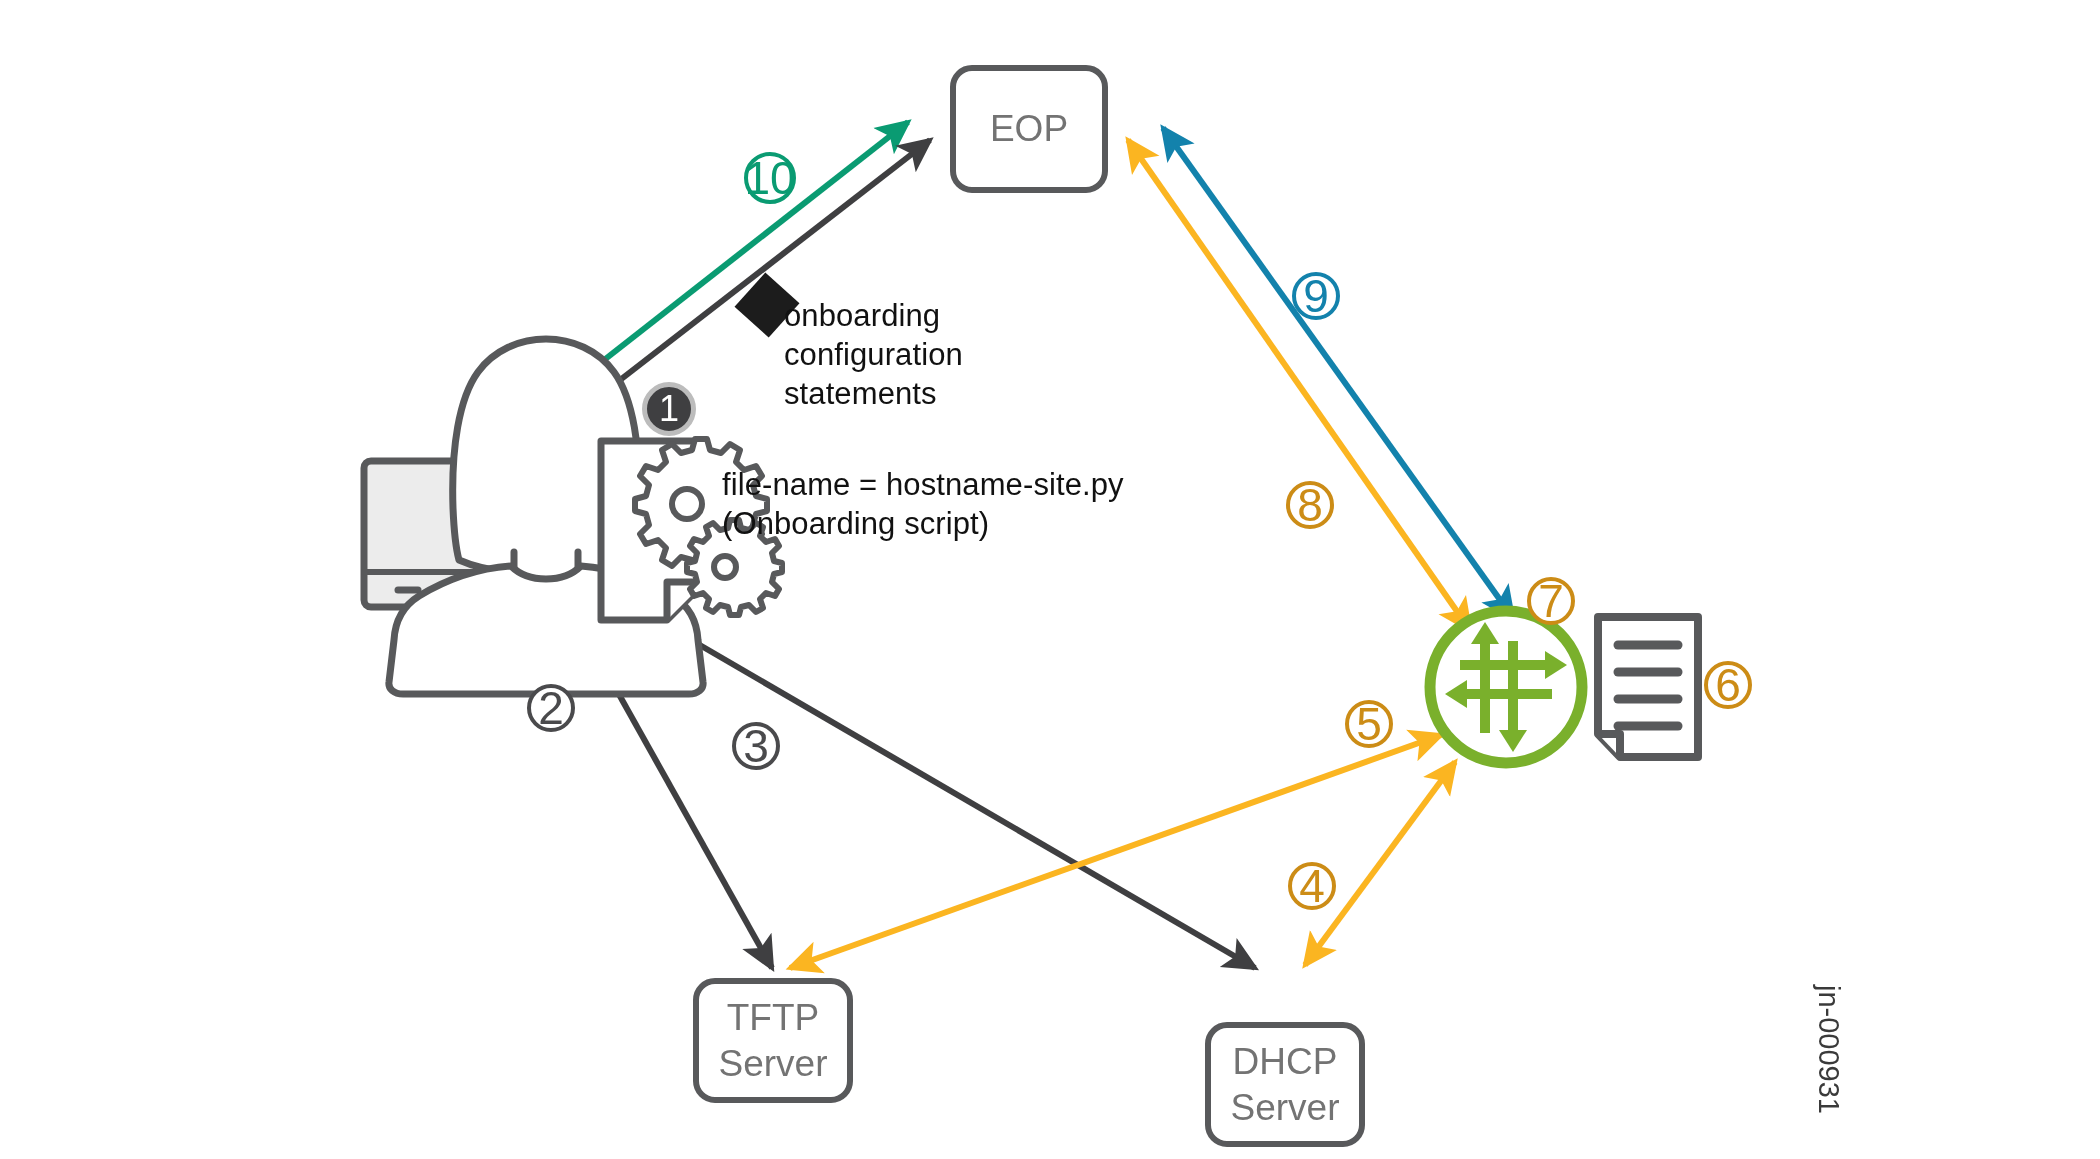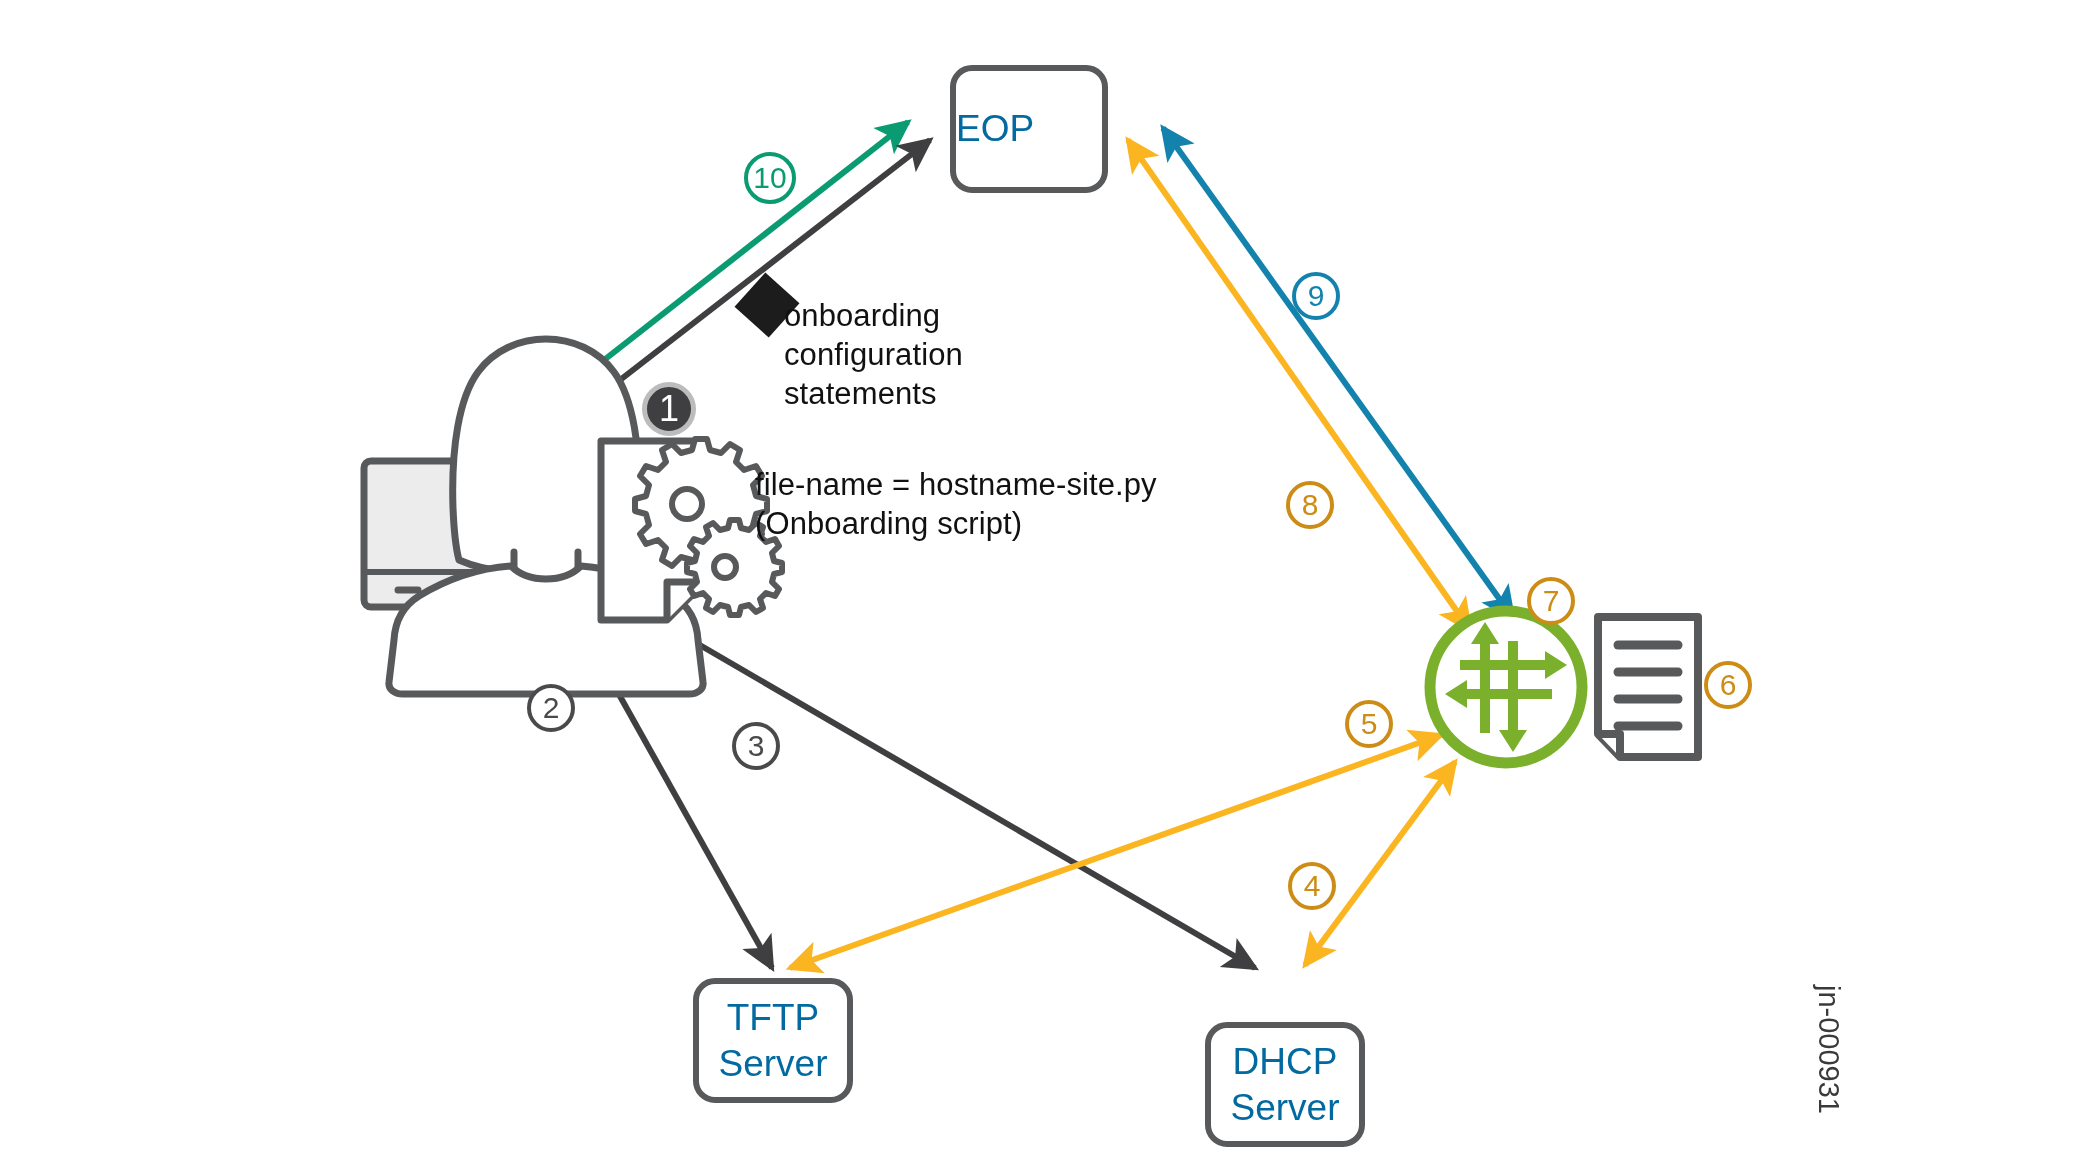--- a/index.html
+++ b/index.html
@@ -5,27 +5,27 @@
   html,body{margin:0;padding:0;background:#ffffff;}
   body{
     font-family:"Liberation Sans","DejaVu Sans",sans-serif;
     width:2100px;height:1159px;overflow:hidden;position:relative;
   }
   #stage{position:relative;width:2100px;height:1159px;background:#fff;}
   #svg-layer{position:absolute;left:0;top:0;width:2100px;height:1159px;}
 
   .node-box{
     position:absolute;background:#ffffff;border:6px solid #58595b;
-    border-radius:22px;display:flex;align-items:center;
-    text-align:center;color:#0369a1;font-size:37px;line-height:1.22;
+    border-radius:22px;display:flex;align-items:center;justify-content:center;
+    text-align:center;color:#737373;font-size:37px;line-height:1.22;
     box-sizing:border-box;
   }
   .badge{
     position:absolute;border-radius:50%;display:flex;align-items:center;
-    justify-content:center;box-sizing:border-box;font-size:30px;
+    justify-content:center;box-sizing:border-box;font-size:46px;
     font-family:"Liberation Sans","DejaVu Sans",sans-serif;
   }
   .badge-outline{background:#ffffff;border-width:4px;border-style:solid;}
   .badge-filled{
     background:#3f3f41;color:#ffffff;border:5px solid #bcbcbc;
     font-size:36px;
   }
   .text-label{
     position:absolute;color:#111;font-size:31px;line-height:1.26;
     white-space:pre-line;letter-spacing:.1px;
@@ -166,21 +166,21 @@
     <span>DHCP
 Server</span>
   </div>
 
   <div class="diamond" style="left:744px;top:282px;width:46px;height:46px;"></div>
 
   <div class="text-label" style="left:784px;top:296px;">onboarding
 configuration
 statements</div>
 
-  <div class="text-label" style="left:722px;top:465px;margin-left:33px;">file-name = hostname-site.py
+  <div class="text-label" style="left:722px;top:465px;">file-name = hostname-site.py
 (Onboarding script)</div>
 
   <div class="badge badge-filled" style="left:642px;top:382px;width:54px;height:54px;">
     <span>1</span>
   </div>
 
   <div class="badge badge-outline" style="left:527px;top:684px;width:48px;height:48px;border-color:#4a4a4c;color:#4a4a4c;">
     <span>2</span>
   </div>
 

